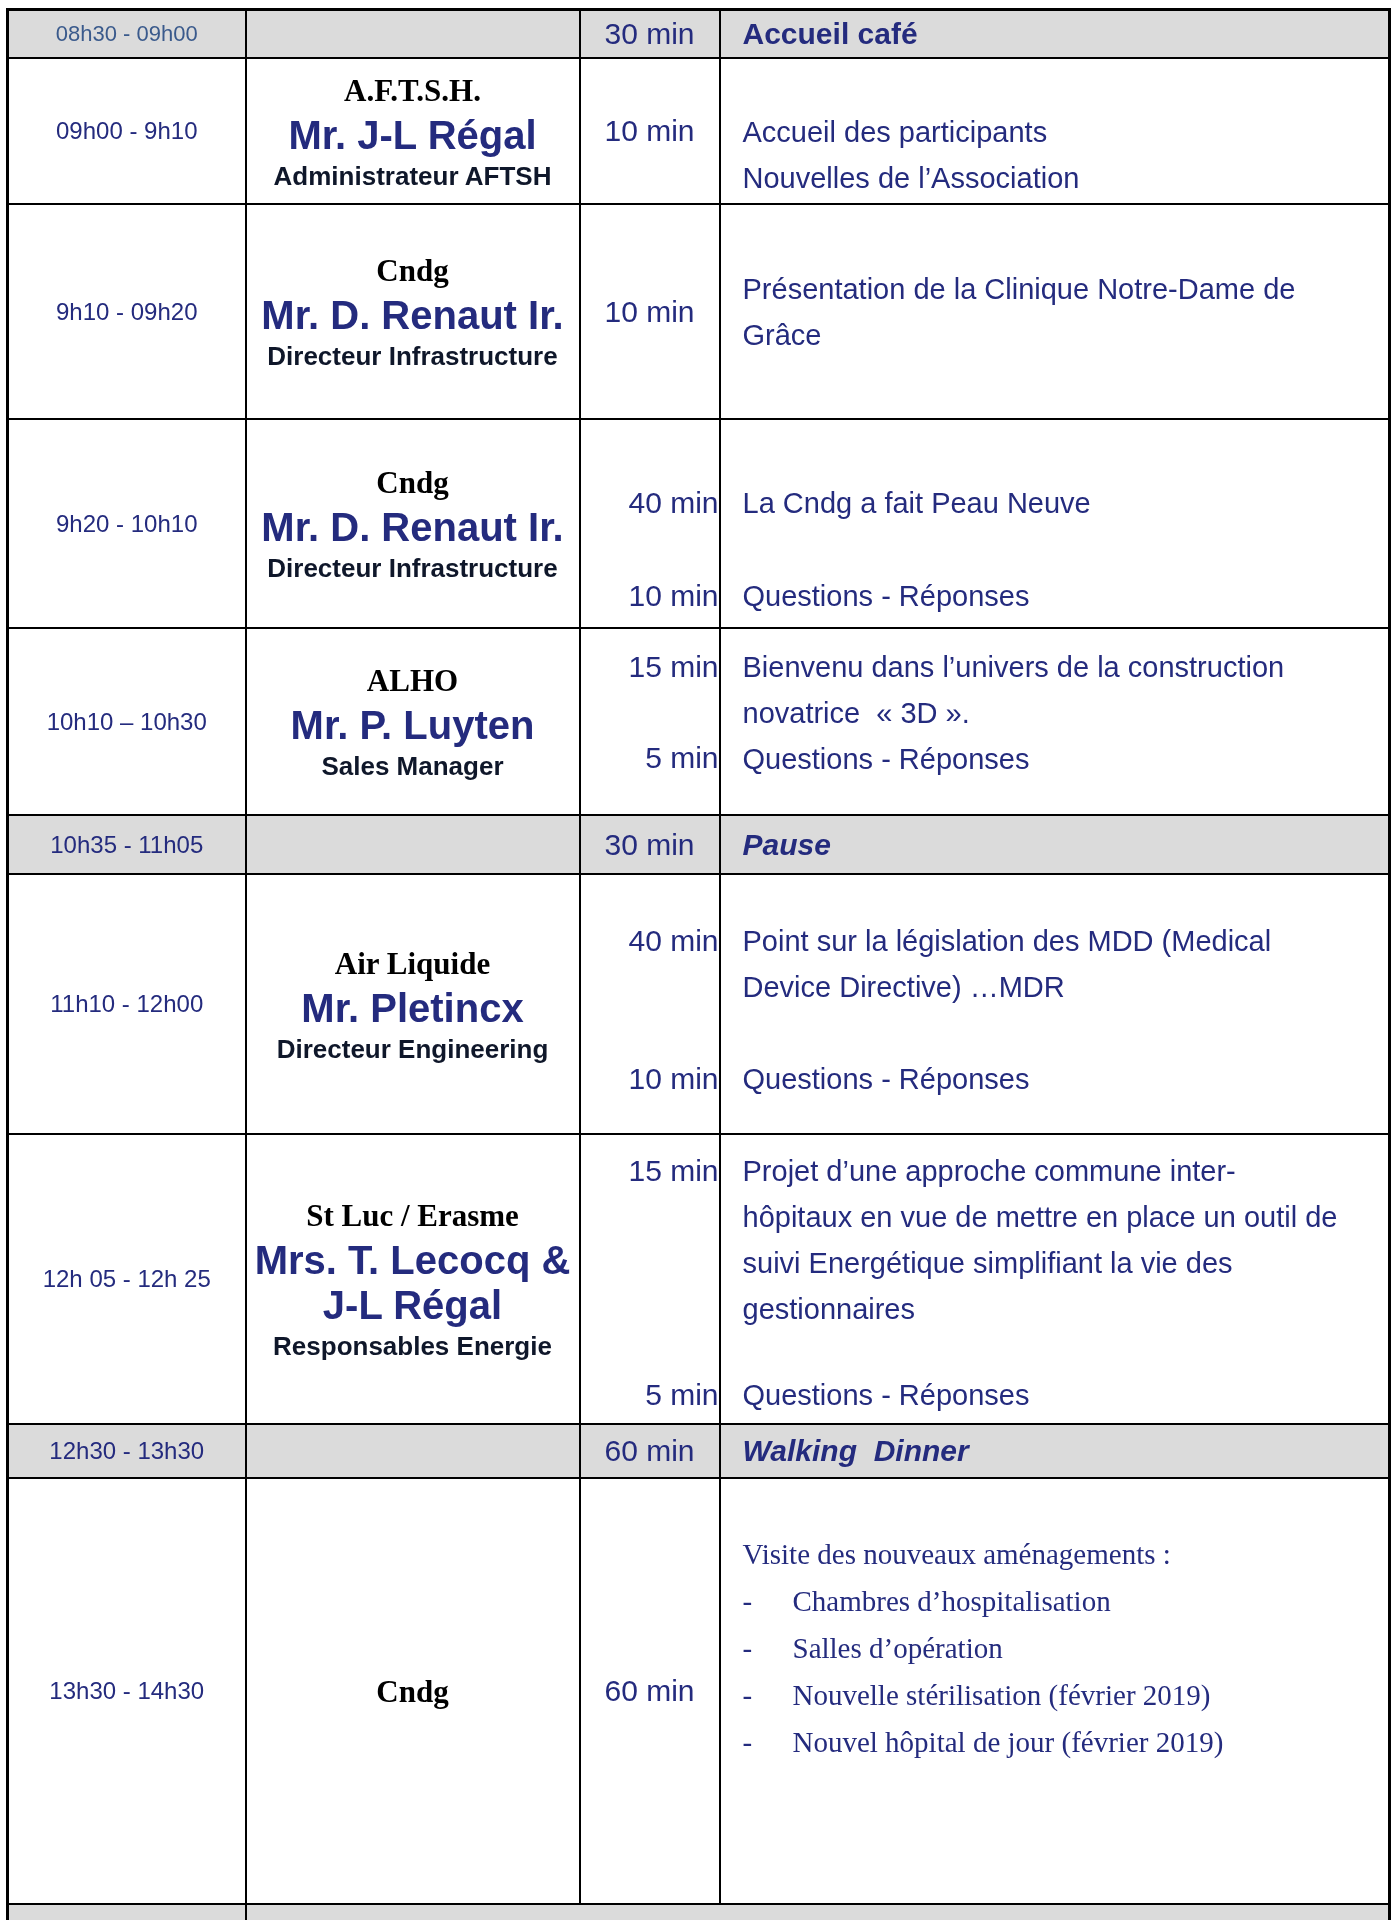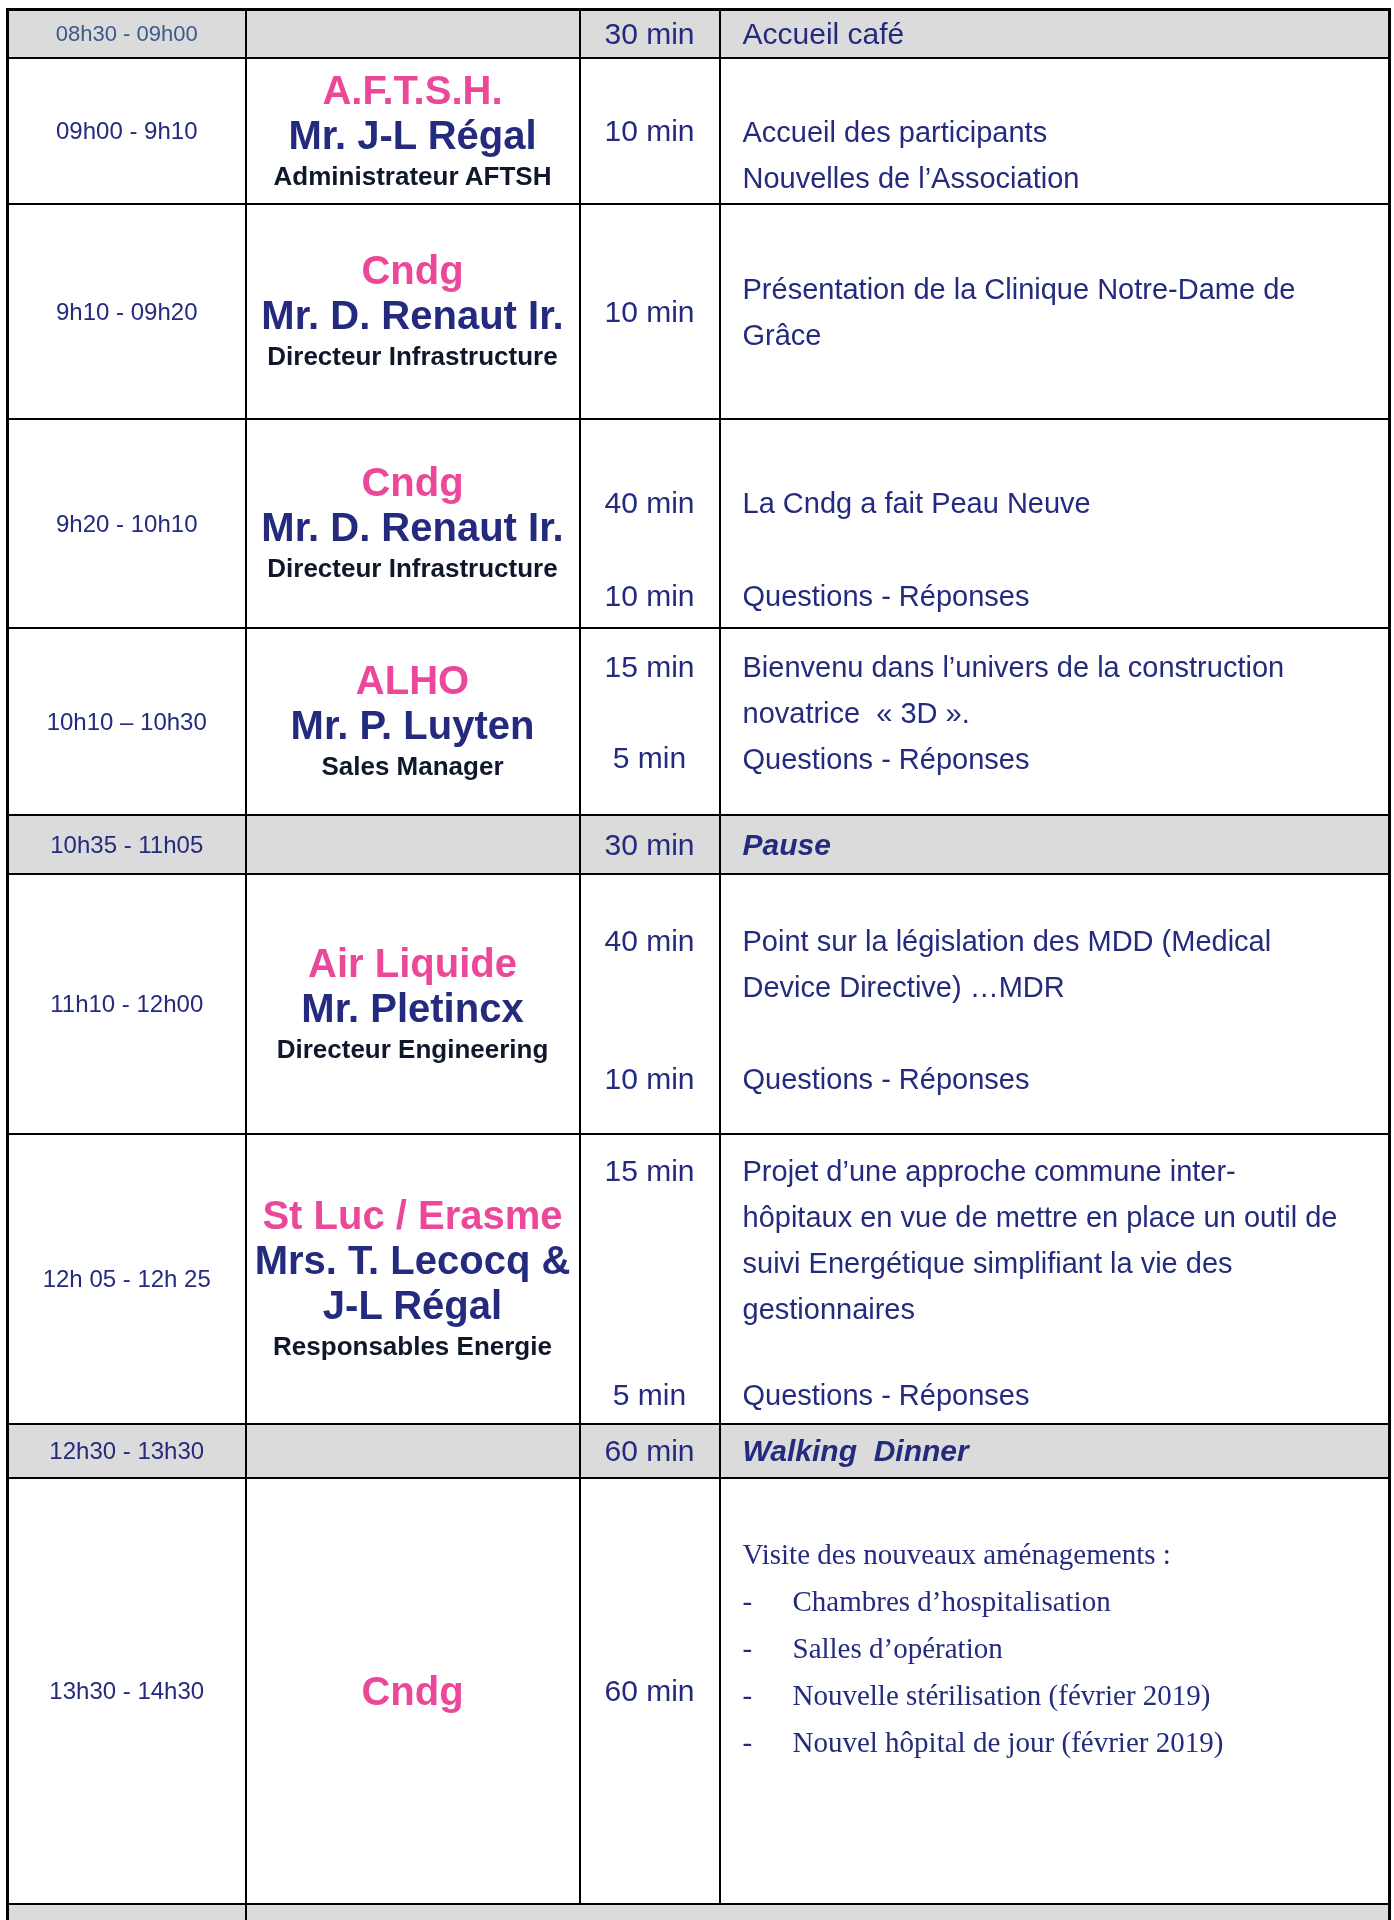--- a/index.html
+++ b/index.html
@@ -12,34 +12,34 @@
   
   .c-time{text-align:center;}
   .c-spk{text-align:center;}
   .c-dur{text-align:center;}
   .c-desc{padding-left:22px;padding-right:6px;text-align:left;}
   
   .time{font-size:24px;color:#242B7E;white-space:pre;}
   .time-hdr{font-size:22px;color:#3A5A8C;white-space:pre;}
   .dur{font-size:30px;color:#242B7E;white-space:pre;line-height:46px;}
   .dline{font-size:29px;color:#242B7E;line-height:46px;white-space:pre;}
-  .org{font-size:40px;font-weight:bold;color:#ec4899;line-height:45px;white-space:pre;}
+  .org{font-size:31px;font-weight:bold;color:#000000;line-height:45px;white-space:pre;font-family:Liberation Serif, serif;}
   .name{font-size:40px;font-weight:bold;color:#242B7E;line-height:45px;white-space:pre;}
   .role{font-size:26px;color:#0f172a;line-height:37px;white-space:pre;font-weight:bold;}
-  .break-title{font-size:30px;color:#242B7E;white-space:pre;}
+  .break-title{font-size:30px;color:#242B7E;white-space:pre;font-weight:bold;}
   .italic{font-style:italic;font-weight:bold;}
   .closing{text-align:center;}
   
   tr.r1 td{height:43px;}
   tr.r6 td{height:57px;}
   tr.r9 td{height:52px;}
   tr.r11 td{height:76px;}
   
   .stack{display:flex;flex-direction:column;justify-content:space-between;box-sizing:border-box;}
-  .c-dur .stack{align-items:center;}
+  .c-dur .stack{align-items:flex-end;}
   .center-col{display:flex;flex-direction:column;justify-content:center;box-sizing:border-box;}
   .h3{height:213px;}
   .h4{height:207px;}
   .h5{height:185px;}
   .h7{height:258px;}
   .h8{height:288px;}
   .h10{height:424px;box-sizing:border-box;font-family:Liberation Serif, serif;}
   .p4{padding-top:60px;padding-bottom:8px;}
   .p5{padding-top:15px;padding-bottom:33px;}
   .p7{padding-top:43px;padding-bottom:31px;}

